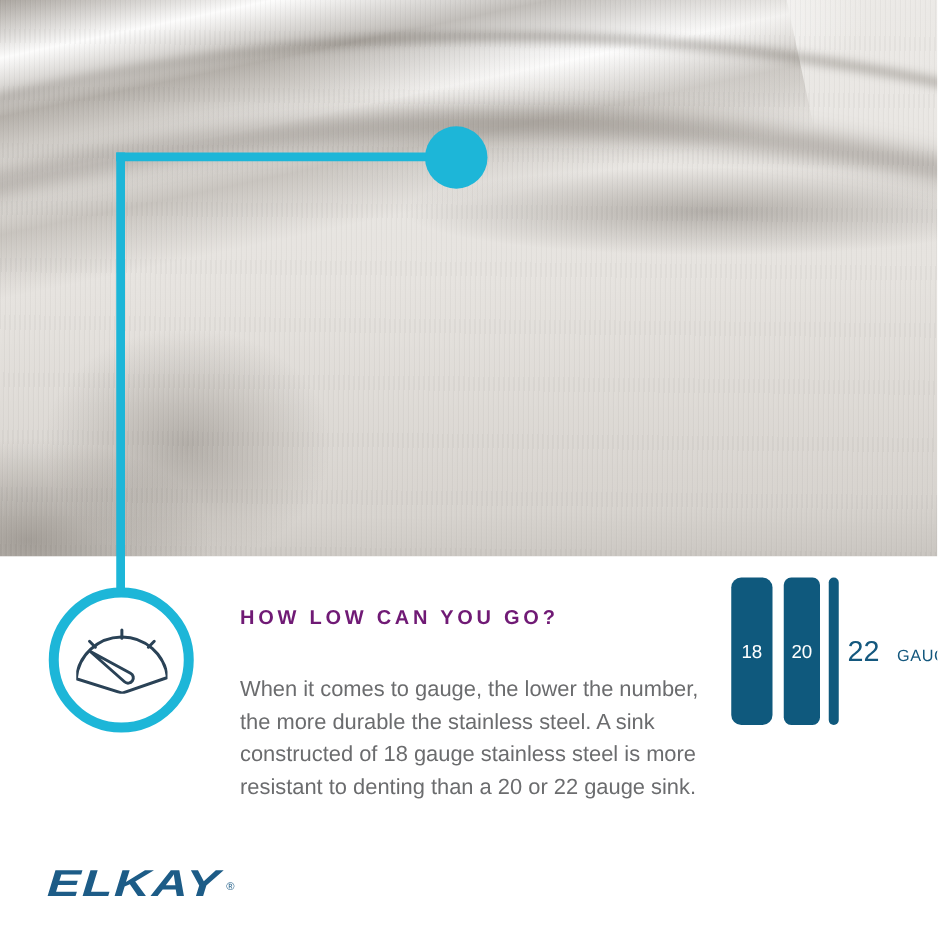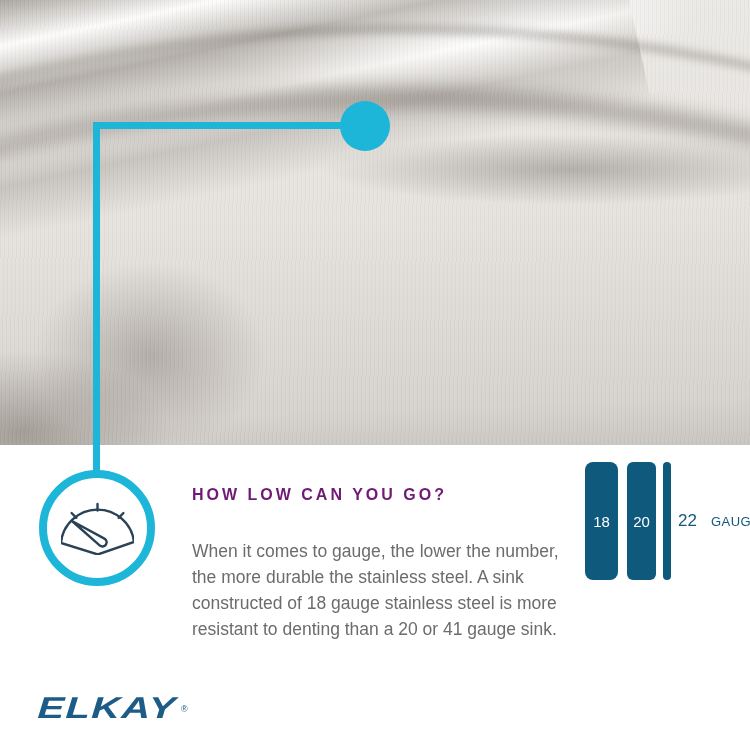--- a/index.html
+++ b/index.html
@@ -43,21 +43,21 @@
       font-size:17.5px;line-height:26px;color:#6b6c6e;white-space:pre-line;}
 
   
   .bars{position:absolute;left:585px;top:462px;height:118px;display:flex;align-items:stretch;}
   .bar{background:#0f597d;display:flex;align-items:center;justify-content:center;}
   .bar-thick{width:33px;border-radius:8px;}
   .bar-medium{width:29px;border-radius:6px;margin-left:9px;}
   .bar-thin{width:8px;border-radius:4px;margin-left:7px;}
   .bar-label{color:#ffffff;font-size:15px;}
   .bar-caption{align-self:center;margin-left:7px;color:#14587e;white-space:nowrap;}
-  .bar-caption .num{font-size:17px;}
+  .bar-caption .num{font-size:23px;}
   .bar-caption .unit{font-size:13px;letter-spacing:0.5px;margin-left:14px;}
 
   
   .logo{position:absolute;left:37px;top:691px;}
   .logo-text{display:inline-block;font-style:italic;font-weight:bold;font-size:30px;
       letter-spacing:1px;color:#1d5c87;transform:scaleX(1.33) skewX(-2deg);transform-origin:0 100%;}
   .reg{position:absolute;left:181px;top:704px;font-size:9px;color:#1d5c87;}
 
   svg .stroke{fill:none;stroke:#2a4256;stroke-width:2.4;stroke-linecap:round;stroke-linejoin:round;}
   svg .needle{fill:#ffffff;stroke:#2a4256;stroke-width:2.4;stroke-linejoin:round;}
@@ -85,21 +85,21 @@
       <path class="stroke" d="M10.6 12 L15.3 16.8"></path>
       <path class="stroke" d="M62.4 12 L57.7 16.8"></path>
       <path class="needle" d="M11 20 L43.4 37.6 A4.2 4.2 0 1 1 38.6 44.4 Z"></path>
     </svg>
   </div>
 
   <h1 class="heading">HOW LOW CAN YOU GO?</h1>
   <p class="body-copy">When it comes to gauge, the lower the number,
 the more durable the stainless steel. A sink
 constructed of 18 gauge stainless steel is more
-resistant to denting than a 20 or 41 gauge sink.</p>
+resistant to denting than a 20 or 22 gauge sink.</p>
 
   <div class="bars">
     <div class="bar bar-thick">
       <span class="bar-label">18</span>
     </div>
     <div class="bar bar-medium">
       <span class="bar-label">20</span>
     </div>
     <div class="bar bar-thin"></div>
     <div class="bar-caption">

